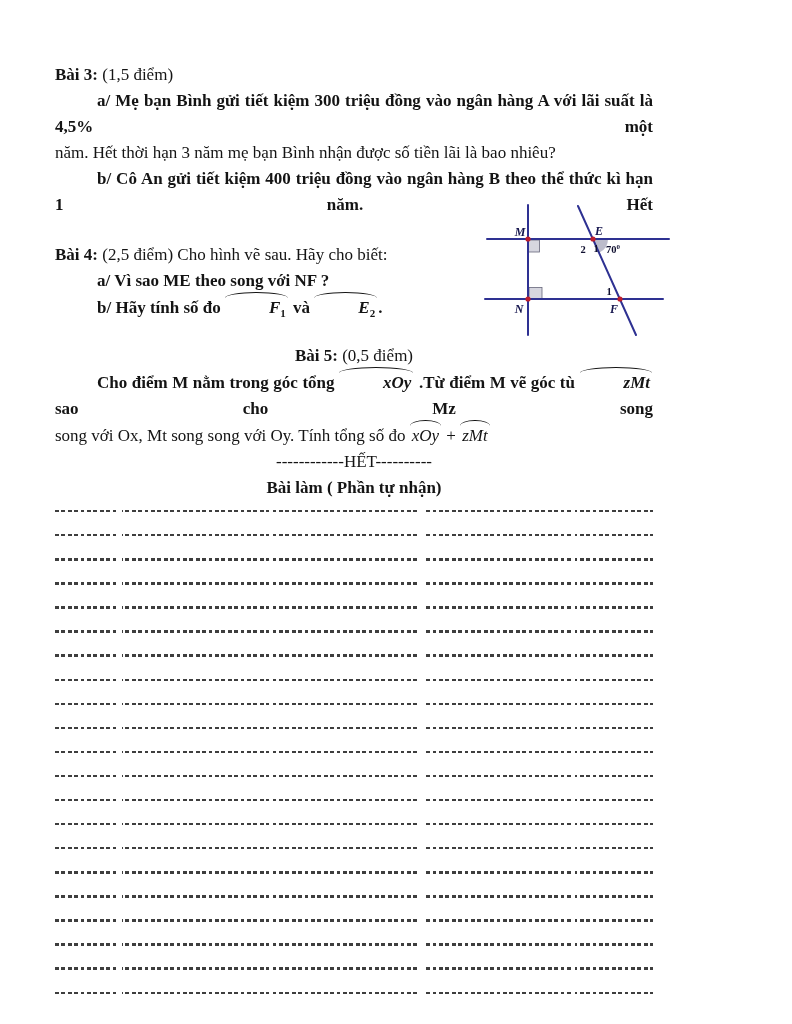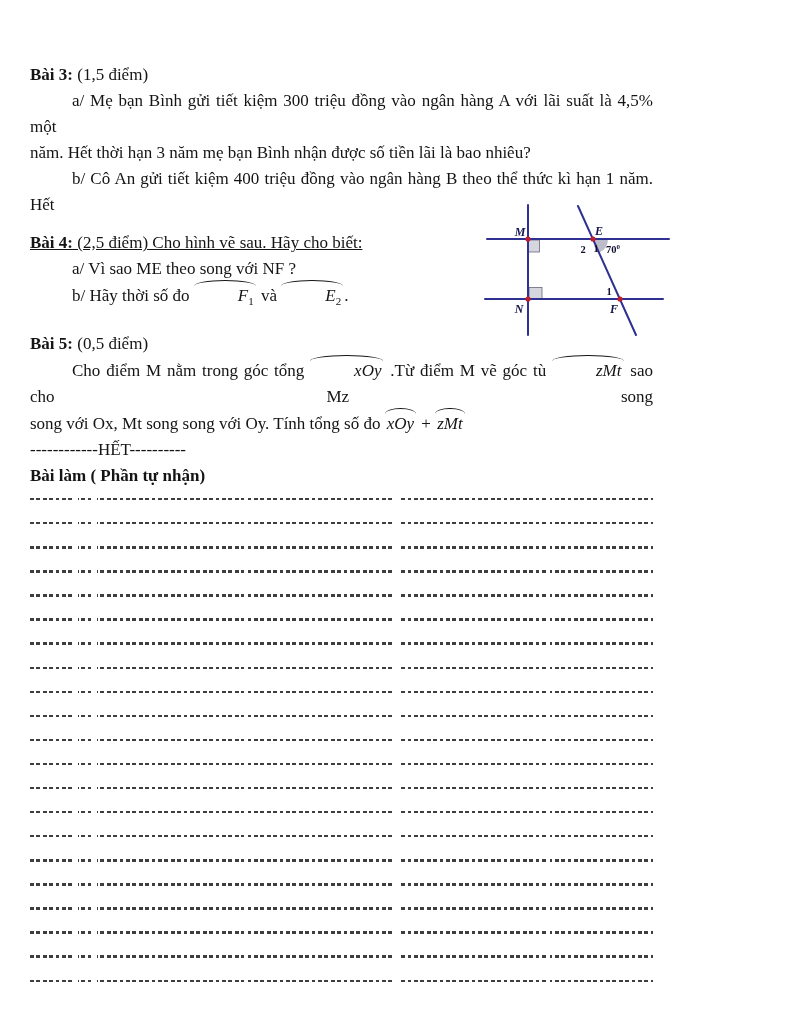--- a/index.html
+++ b/index.html
@@ -1,27 +1,27 @@
 <!DOCTYPE html>
 <html style="--page-bg: #ffffff; --text-color: #141414; --dash: #3e3e3e; --fig-line: #2e3192; --fig-dot: #be1e2d; --fig-shade: #bcbccb; --fig-square: #d6d6df; --fig-square_border: #67677a; --fig-label: #14144d;"><head>
 <meta charset="utf-8">
 <style>
   html,body{margin:0;padding:0;background:#ffffff;}
   .page{
     width:700px;height:1024px;position:relative;box-sizing:border-box;
     background:var(--page-bg,#ffffff);
-    padding:62px 47px 0 30px;
+    padding:62px 47px 0 55px;
     font-family:"Liberation Serif",serif;
     font-size:17px;color:var(--text-color,#141414);
     overflow:hidden;
   }
   .tline{line-height:26px;min-height:26px;}
   .tline.j{text-align:justify;text-align-last:justify;}
-  .tline.c{}
-  .tline.ind{text-indent:42px;}
+  .tline.c{text-align:center;}
+  .tline.ind{text-indent:42px;font-weight:bold;}
   .tline b{font-weight:bold;}
   .hat{position:relative;display:inline-block;font-style:italic;padding:1px 3px 0 2px;}
   .hat::before{
     content:"";position:absolute;left:0;right:1px;top:-2px;height:5px;
     border-top:1.5px solid var(--text-color,#141414);
     border-radius:50% 50% 0 0 / 100% 100% 0 0;
   }
   .hat sub{font-size:11px;font-style:normal;line-height:0;}
   
   .figure{position:absolute;left:484px;top:200px;width:186px;height:136px;}
@@ -44,24 +44,24 @@
 </head>
 <body>
 
 <div class="page">
 
   <div class="content">
       <div class="tline"><b>Bài 3:</b><span> (1,5 điểm)</span></div>
       <div class="tline j ind"><span>a/ Mẹ bạn Bình gửi tiết kiệm 300 triệu đồng vào ngân hàng A với lãi suất là 4,5% một</span></div>
       <div class="tline"><span>năm. Hết thời hạn 3 năm mẹ bạn Bình nhận được số tiền lãi là bao nhiêu?</span></div>
       <div class="tline j ind"><span>b/ Cô An gửi tiết kiệm 400 triệu đồng vào ngân hàng B theo thể thức kì hạn 1 năm. Hết</span></div>
-      <div class="tline" style="margin-top: 12px; text-decoration: underline;"><b>Bài 4:</b><span> (2,5 điểm) Cho hình vẽ sau. Hãy cho biết:</span></div>
+      <div class="tline" style="margin-top: 24px;"><b>Bài 4:</b><span> (2,5 điểm) Cho hình vẽ sau. Hãy cho biết:</span></div>
       <div class="tline ind"><span>a/ Vì sao ME theo song với NF ?</span></div>
-      <div class="tline ind"><span>b/ Hãy thời số đo </span><span class="hat"><span>F</span><sub>1</sub></span><span> và </span><span class="hat"><span>E</span><sub>2</sub></span><span>.</span></div>
-      <div class="tline" style="margin-top: 22px;"><b>Bài 5:</b><span> (0,5 điểm)</span></div>
+      <div class="tline ind"><span>b/ Hãy tính số đo </span><span class="hat"><span>F</span><sub>1</sub></span><span> và </span><span class="hat"><span>E</span><sub>2</sub></span><span>.</span></div>
+      <div class="tline" style="margin-top: 22px; text-align: center;"><b>Bài 5:</b><span> (0,5 điểm)</span></div>
       <div class="tline j ind"><span>Cho điểm M nằm trong góc tổng </span><span class="hat"><span>xOy</span></span><span> .Từ điểm M vẽ góc tù </span><span class="hat"><span>zMt</span></span><span> sao cho Mz song</span></div>
       <div class="tline"><span>song với Ox, Mt song song với Oy. Tính tổng số đo </span><span class="hat"><span>xOy</span></span><span> + </span><span class="hat"><span>zMt</span></span></div>
       <div class="tline c"><span>------------HẾT----------</span></div>
       <div class="tline c"><b>Bài làm ( Phần tự nhận)</b></div>
     </div>
 
   <svg class="figure" viewBox="0 0 186 136" xmlns="http://www.w3.org/2000/svg">
     <path class="wedge" d="M109,39 L124,39 A15,15 0 0 1 115.2,52.7 Z"></path>
     <rect class="sq" x="44.5" y="40" width="11" height="12"></rect>
     <rect class="sq" x="45" y="87.5" width="13" height="11"></rect>

